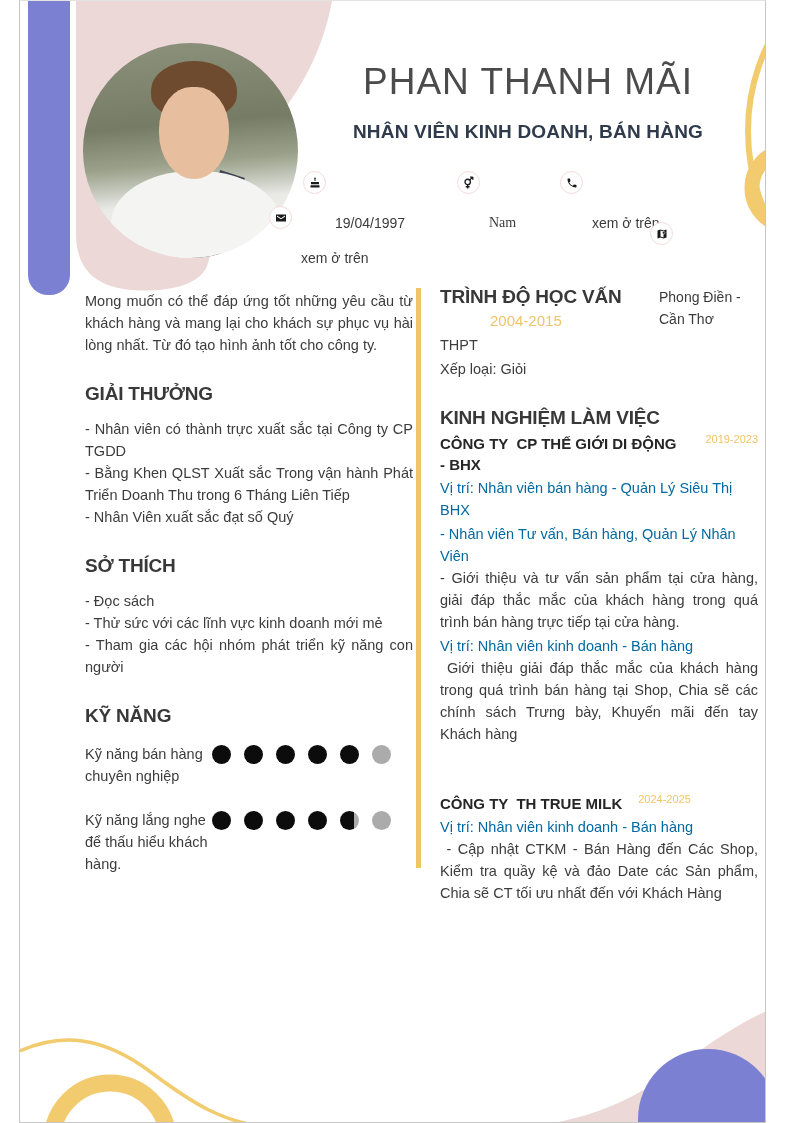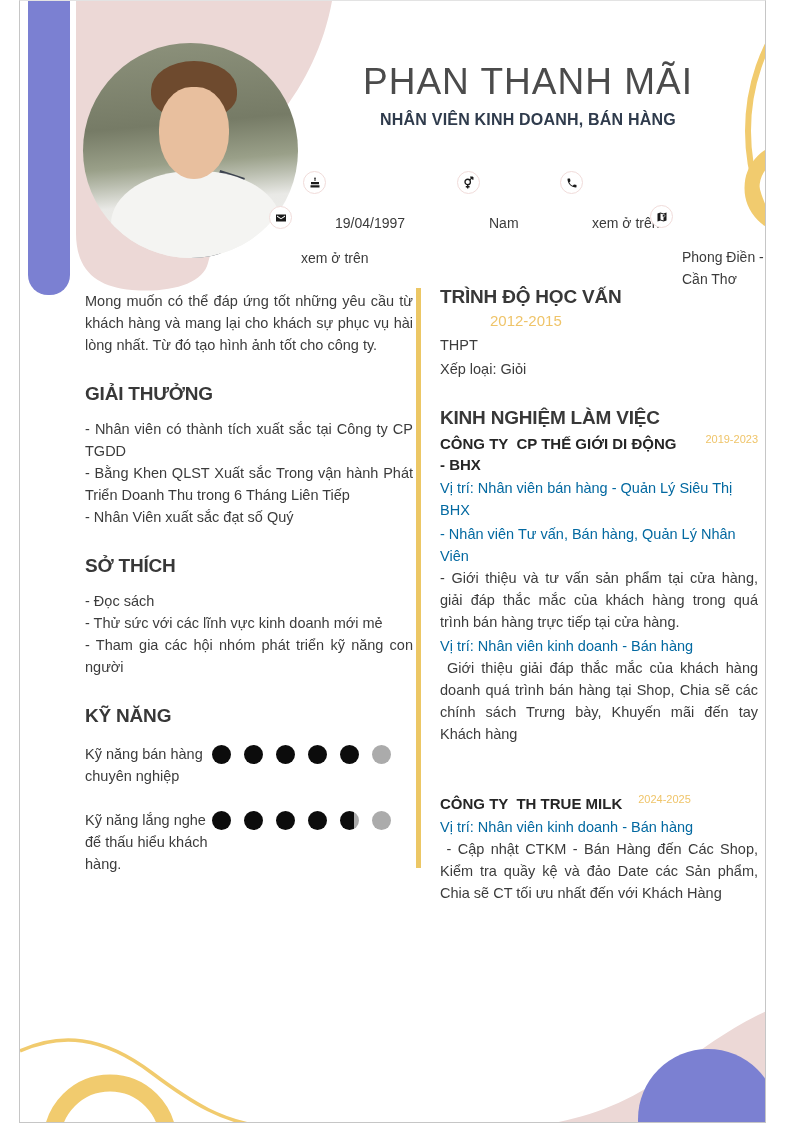--- a/index.html
+++ b/index.html
@@ -27,21 +27,21 @@
     border-radius:50%; overflow:hidden; z-index:3;
     background:linear-gradient(175deg,#8d927c 0%,#767b66 38%,#9aa089 55%,#b9bdae 62%,#e9e9e6 72%,#f6f6f4 100%);
   }
   .photo .hair { position:absolute; left:68px; top:18px; width:86px; height:58px; border-radius:50% 50% 42% 42%; background:#6e4a2e; }
   .photo .face { position:absolute; left:76px; top:44px; width:70px; height:92px; border-radius:46% 46% 50% 50%; background:#e8bf9e; }
   .photo .shirt { position:absolute; left:28px; top:128px; width:170px; height:110px; border-radius:48% 48% 0 0; background:#f4f4f2; }
   .photo .strap { position:absolute; left:118px; top:128px; width:26px; height:120px; background:#3e4450; transform:rotate(18deg); }
   
   .header-block { position:absolute; left:303px; top:60px; width:410px; text-align:center; z-index:3; }
   .name { font-size:37px; font-weight:400; color:#4b4b4b; letter-spacing:1px; white-space:nowrap; }
-  .subtitle { margin-top:8px; font-size:16px; font-weight:700; color:#2f3b4c; letter-spacing:0.2px; white-space:nowrap; }
+  .subtitle { margin-top:18px; font-size:19px; font-weight:700; color:#2f3b4c; letter-spacing:0.2px; white-space:nowrap; }
   .contact-item { position:absolute; display:flex; align-items:flex-start; z-index:3; }
   .icon-circle {
     flex:0 0 auto; width:23px; height:23px; border-radius:50%;
     border:1.5px solid #f1dcda; background:#ffffff;
     display:flex; align-items:center; justify-content:center;
   }
   .icon-circle svg { display:block; }
   .contact-text { margin-left:9px; font-size:14px; color:#3b3b3b; line-height:22px; padding-top:1px;margin-top:40px; }
   .contact-text.wrap { width:90px; }
   
@@ -116,21 +116,21 @@
       <svg width="12" height="12" viewBox="0 0 24 24" fill="#1a1a1a">
           <path d="M11 3h2v5h-2z"></path>
           <path d="M12 0l1.4 2.4c.4.8-.2 1.8-1.4 1.8S10.2 3.2 10.6 2.4z"></path>
           <path d="M4 10h16v4.2c-1.4 1.2-2.6 1.2-4 0-1.4 1.2-2.6 1.2-4 0-1.4 1.2-2.6 1.2-4 0-1.4 1.2-2.6 1.2-4 0z"></path>
           <path d="M3 16.5h18V21H3z"></path>
         </svg>
     </span>
     <span class="contact-text">19/04/1997</span>
   </div>
 
-  <div class="contact-item" style="left:437px; top:170px;">
+  <div class="contact-item" style="left:437px; top:170px;font-family:Liberation Serif, serif;">
     <span class="icon-circle">
       <svg width="13" height="13" viewBox="0 0 24 24" fill="none" stroke="#1a1a1a" stroke-width="2.4">
           <circle cx="10.5" cy="11" r="5"></circle>
           <path d="M14.5 7.2 20 2M20 2h-5M20 2v5M10.5 16v7M7 19.8h7"></path>
         </svg>
     </span>
     <span class="contact-text">Nam</span>
   </div>
 
   <div class="contact-item" style="left:540px; top:170px;">
@@ -144,36 +144,36 @@
 
   <div class="contact-item" style="left:249px; top:205px;">
     <span class="icon-circle">
       <svg width="12" height="12" viewBox="0 0 24 24" fill="#1a1a1a">
           <path d="M2 5h20v14H2z M4 7l8 5.5L20 7v2.4l-8 5.2-8-5.2z" fill-rule="evenodd"></path>
         </svg>
     </span>
     <span class="contact-text">xem ở trên</span>
   </div>
 
-  <div class="contact-item" style="left:630px; top:204px;">
+  <div class="contact-item" style="left:630px; top:221px;flex-direction:column;">
     <span class="icon-circle">
       <svg width="12" height="12" viewBox="0 0 24 24" fill="#1a1a1a">
           <path d="M9 3 3 5v16l6-2 6 2 6-2V3l-6 2zm0 2.2 6 2V19l-6-2z" fill-rule="evenodd"></path>
           <circle cx="15.5" cy="9.5" r="2.6" fill="#1a1a1a" stroke="#fff" stroke-width="1"></circle>
         </svg>
     </span>
     <span class="contact-text wrap">Phong Điền - Cần Thơ</span>
   </div>
 
   <div class="left-col">
     <p class="body-text justify objective">Mong muốn có thể đáp ứng tốt những yêu cầu từ khách hàng và mang lại cho khách sự phục vụ hài lòng nhất. Từ đó tạo hình ảnh tốt cho công ty.</p>
 
     <h2 class="section">GIẢI THƯỞNG</h2>
     <div>
-      <div class="list-item">- Nhân viên có thành tích xuất sắc tại Công ty CP TGDD</div>
+      <div class="list-item">- Nhân viên có thành trực xuất sắc tại Công ty CP TGDD</div>
       <div class="list-item">- Bằng Khen QLST Xuất sắc Trong vận hành Phát Triển Doanh Thu trong 6 Tháng Liên Tiếp</div>
       <div class="list-item">- Nhân Viên xuất sắc đạt số Quý</div>
     </div>
 
     <h2 class="section">SỞ THÍCH</h2>
     <div>
       <div class="list-item">- Đọc sách</div>
       <div class="list-item">- Thử sức với các lĩnh vực kinh doanh mới mẻ</div>
       <div class="list-item">- Tham gia các hội nhóm phát triển kỹ năng con người</div>
     </div>
@@ -200,36 +200,36 @@
           <span class="dot" style="background: linear-gradient(90deg, rgb(12, 12, 12) 75%, rgb(171, 171, 171) 75%);"></span>
           <span class="dot" style="background: rgb(171, 171, 171);"></span>
         </div>
     </div>
   </div>
 
   <div class="right-col">
     <div class="gold-bar"></div>
     <div class="right-inner">
       <h2 class="section">TRÌNH ĐỘ HỌC VẤN</h2>
-      <div class="edu-period">2012-2015</div>
+      <div class="edu-period">2004-2015</div>
       <div class="edu-line">THPT</div>
       <div class="edu-line">Xếp loại: Giỏi</div>
 
       <h2 class="section exp-heading">KINH NGHIỆM LÀM VIỆC</h2>
 
       <div class="job-header spread">
         <div class="company pre">CÔNG TY  CP THẾ GIỚI DI ĐỘNG - BHX</div>
         <div class="period">2019-2023</div>
       </div>
       <div class="position">Vị trí: Nhân viên bán hàng - Quản Lý Siêu Thị BHX</div>
       <div class="position">- Nhân viên Tư vấn, Bán hàng, Quản Lý Nhân Viên</div>
       <p class="body-text justify pre job-desc">- Giới thiệu và tư vấn sản phẩm tại cửa hàng, giải đáp thắc mắc của khách hàng trong quá trình bán hàng trực tiếp tại cửa hàng.</p>
 
       <div class="position">Vị trí: Nhân viên kinh doanh - Bán hàng</div>
-      <p class="body-text justify pre job-desc"> Giới thiệu giải đáp thắc mắc của khách hàng doanh quá trình bán hàng tại Shop, Chia sẽ các chính sách Trưng bày, Khuyến mãi đến tay Khách hàng</p>
+      <p class="body-text justify pre job-desc"> Giới thiệu giải đáp thắc mắc của khách hàng trong quá trình bán hàng tại Shop, Chia sẽ các chính sách Trưng bày, Khuyến mãi đến tay Khách hàng</p>
 
       <div class="job-header inline gap-job3">
         <div class="company pre">CÔNG TY  TH TRUE MILK</div>
         <div class="period">2024-2025</div>
       </div>
       <div class="position">Vị trí: Nhân viên kinh doanh - Bán hàng</div>
       <p class="body-text justify pre job-desc"> - Cập nhật CTKM - Bán Hàng đến Các Shop, Kiểm tra quầy kệ và đảo Date các Sản phẩm, Chia sẽ CT tối ưu nhất đến với Khách Hàng</p>
     </div>
   </div>
 

